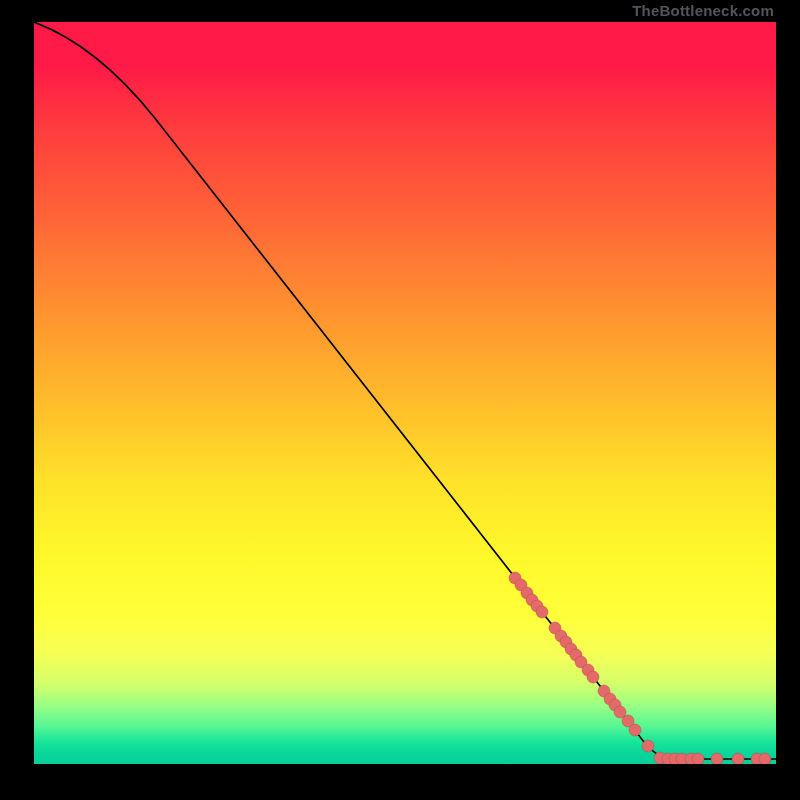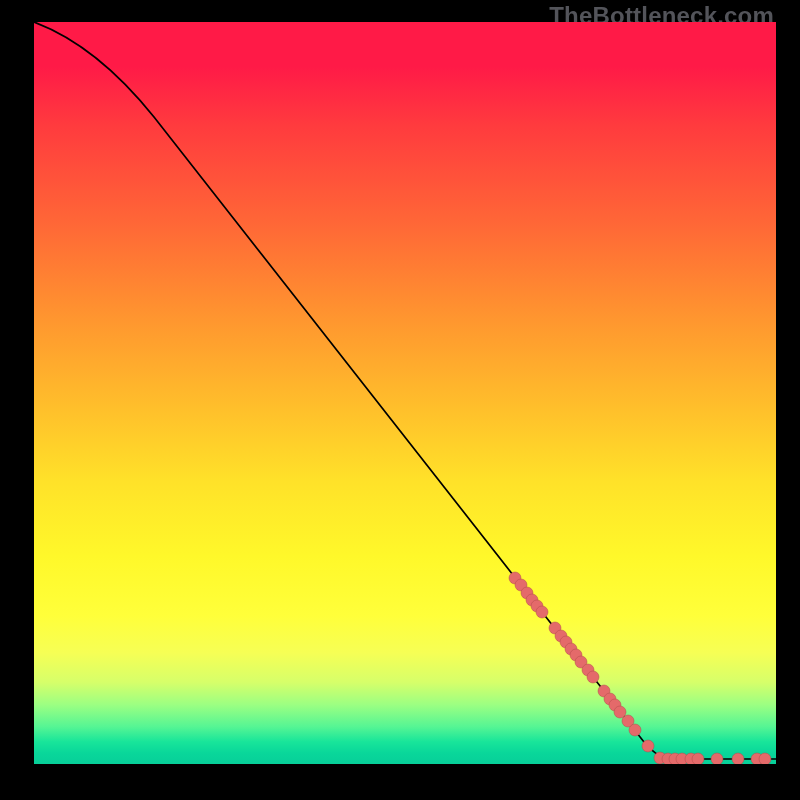--- a/index.html
+++ b/index.html
@@ -44,21 +44,21 @@
       #18e59a 97%,
       #09d79a 98.5%,
       #07cf99 100%
     );
   }
   .brand {
     position: absolute;
     top: 2px;
     right: 26px;
     color: #53545a;
-    font-size: 24px;
+    font-size: 15px;
     font-weight: 600;
     letter-spacing: 0.2px;
     user-select: none;
   }
   svg.curve {
     position: absolute;
     inset: 0;
   }
 </style>
 </head>

